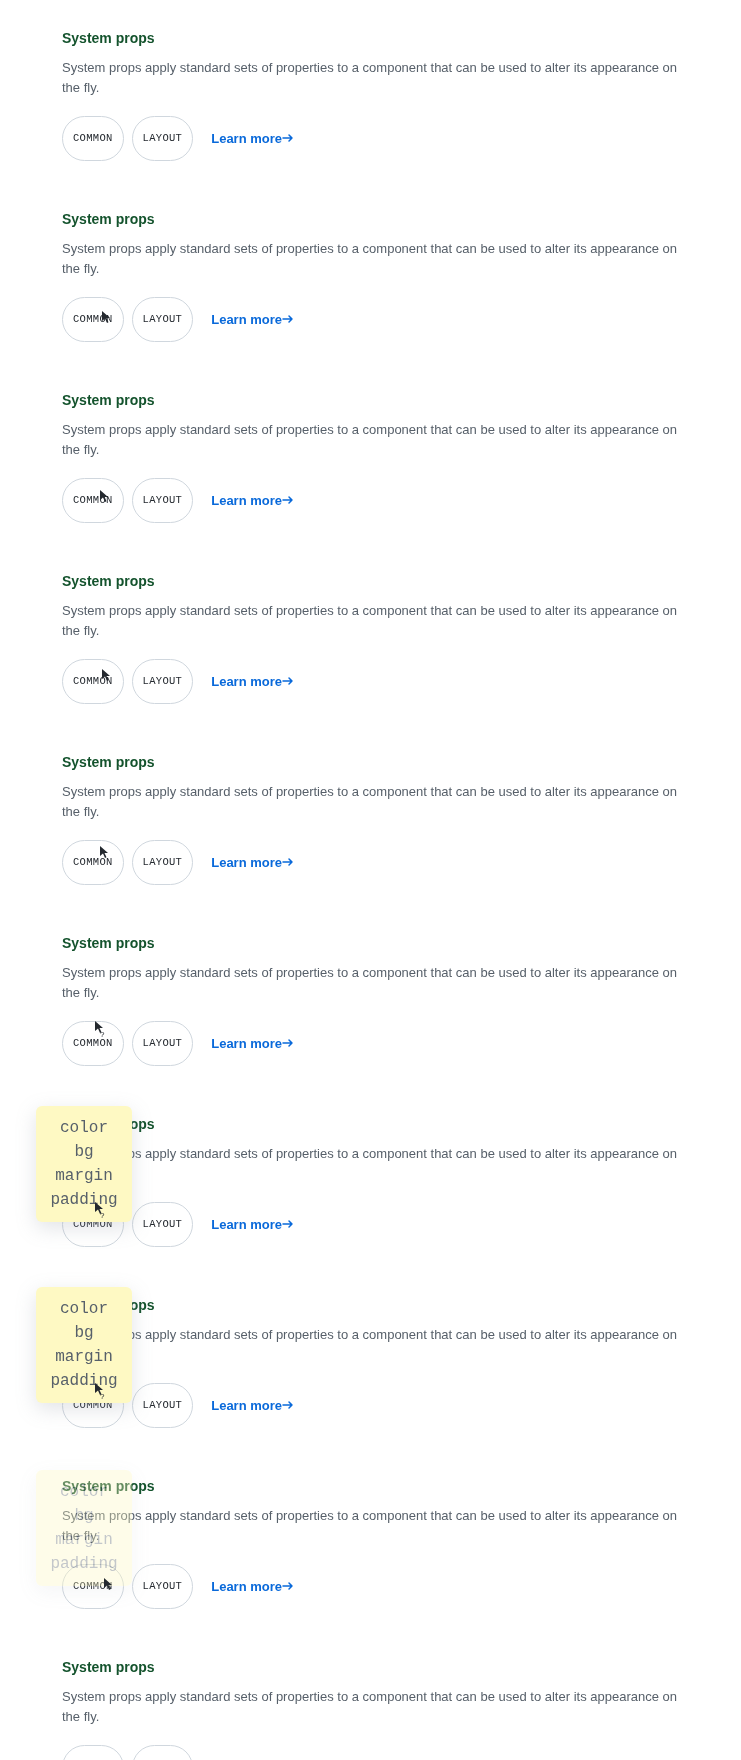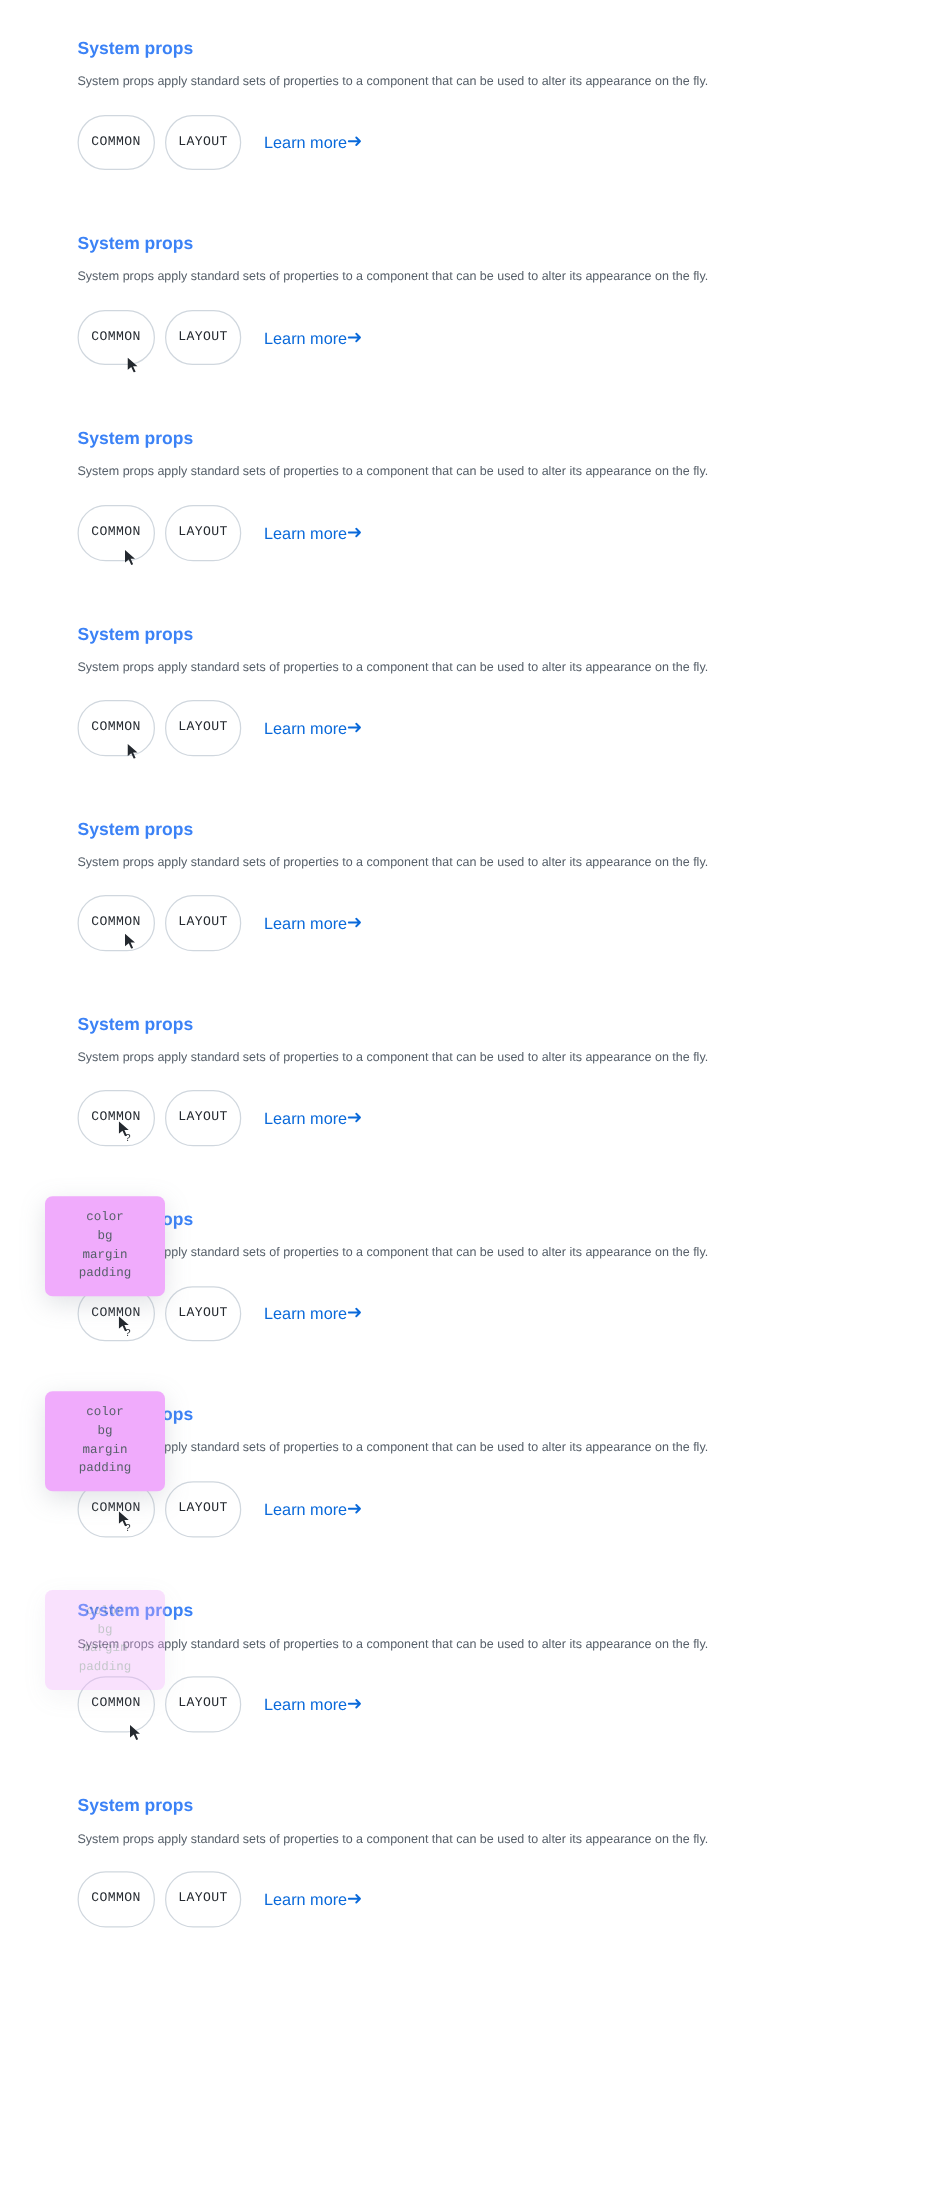--- a/index.html
+++ b/index.html
@@ -14,25 +14,25 @@
   .page {
     padding: 30px 62px 30px 62px;
   }
   .section {
     position: relative;
     margin-bottom: 50px;
   }
   .heading {
     font-size: 14px;
     font-weight: 600;
-    color: #3b82f6;
+    color: #14532d;
     margin: 0 0 12px 0;
   }
   .desc {
-    font-size: 10px;
+    font-size: 13px;
     line-height: 1.55;
     color: #57606a;
     margin: 0 0 18px 0;
   }
   .row {
     display: flex;
     align-items: center;
     gap: 8px;
   }
   .pill {
@@ -45,44 +45,44 @@
     font-size: 10.5px;
     letter-spacing: 0.3px;
     color: #24292f;
     background: #fff;
     line-height: 1.4;
     position: relative;
   }
   .learn {
     color: #0969da;
     font-size: 13px;
-    font-weight: 400;
+    font-weight: 700;
     margin-left: 10px;
     display: inline-flex;
     align-items: center;
     gap: 0;
     cursor: pointer;
   }
   .arrow-icon {
     display: inline-block;
   }
   .cursor {
     position: absolute;
     pointer-events: none;
     z-index: 5;
   }
   .cursor svg { display: block; }
   .tooltip {
     position: absolute;
-    background: #f0abfc;
+    background: #fef9c3;
     border-radius: 6px;
     box-shadow: 0 6px 20px rgba(140,149,159,0.25);
     padding: 10px 14px;
     font-family: "SFMono-Regular", Consolas, "Liberation Mono", Menlo, monospace;
-    font-size: 10px;
+    font-size: 16px;
     line-height: 1.5;
     color: #57606a;
     text-align: center;
     z-index: 3;
     min-width: 96px;
   }
   .tooltip.faded { opacity: 0.35; z-index: 1; }
   .tooltip div { white-space: nowrap; }
   .help-cursor {
     position: absolute;

